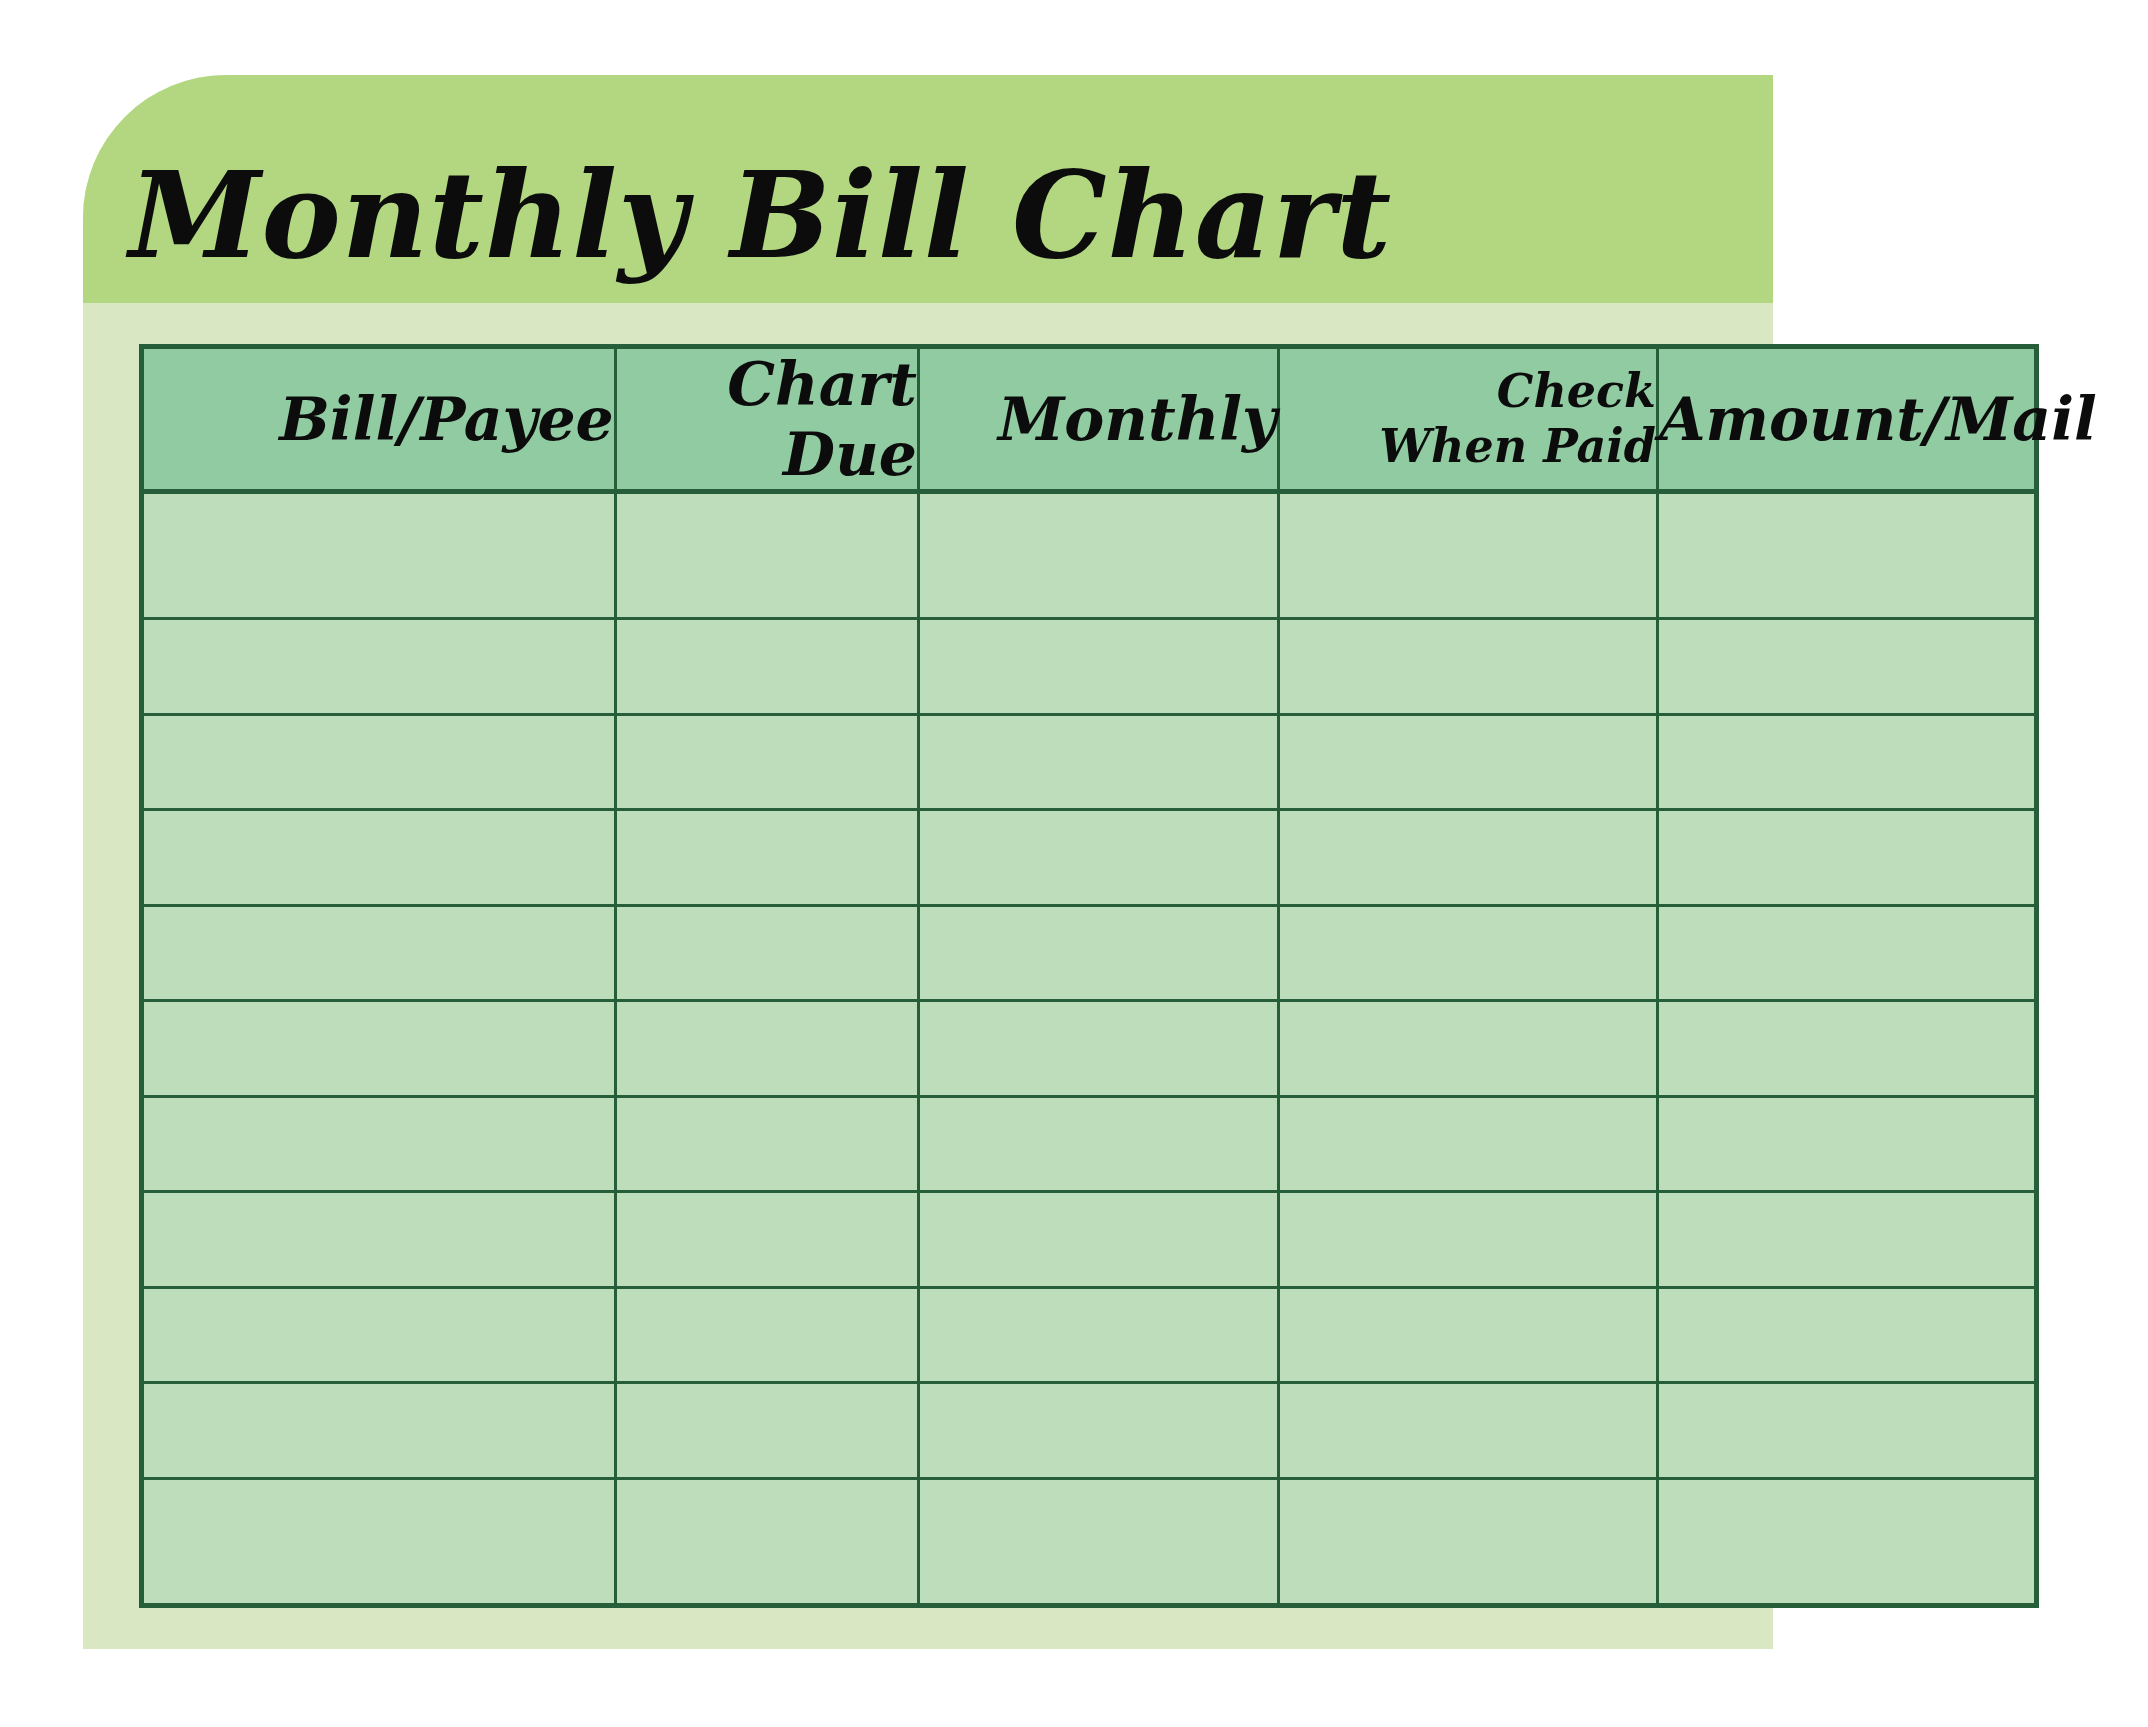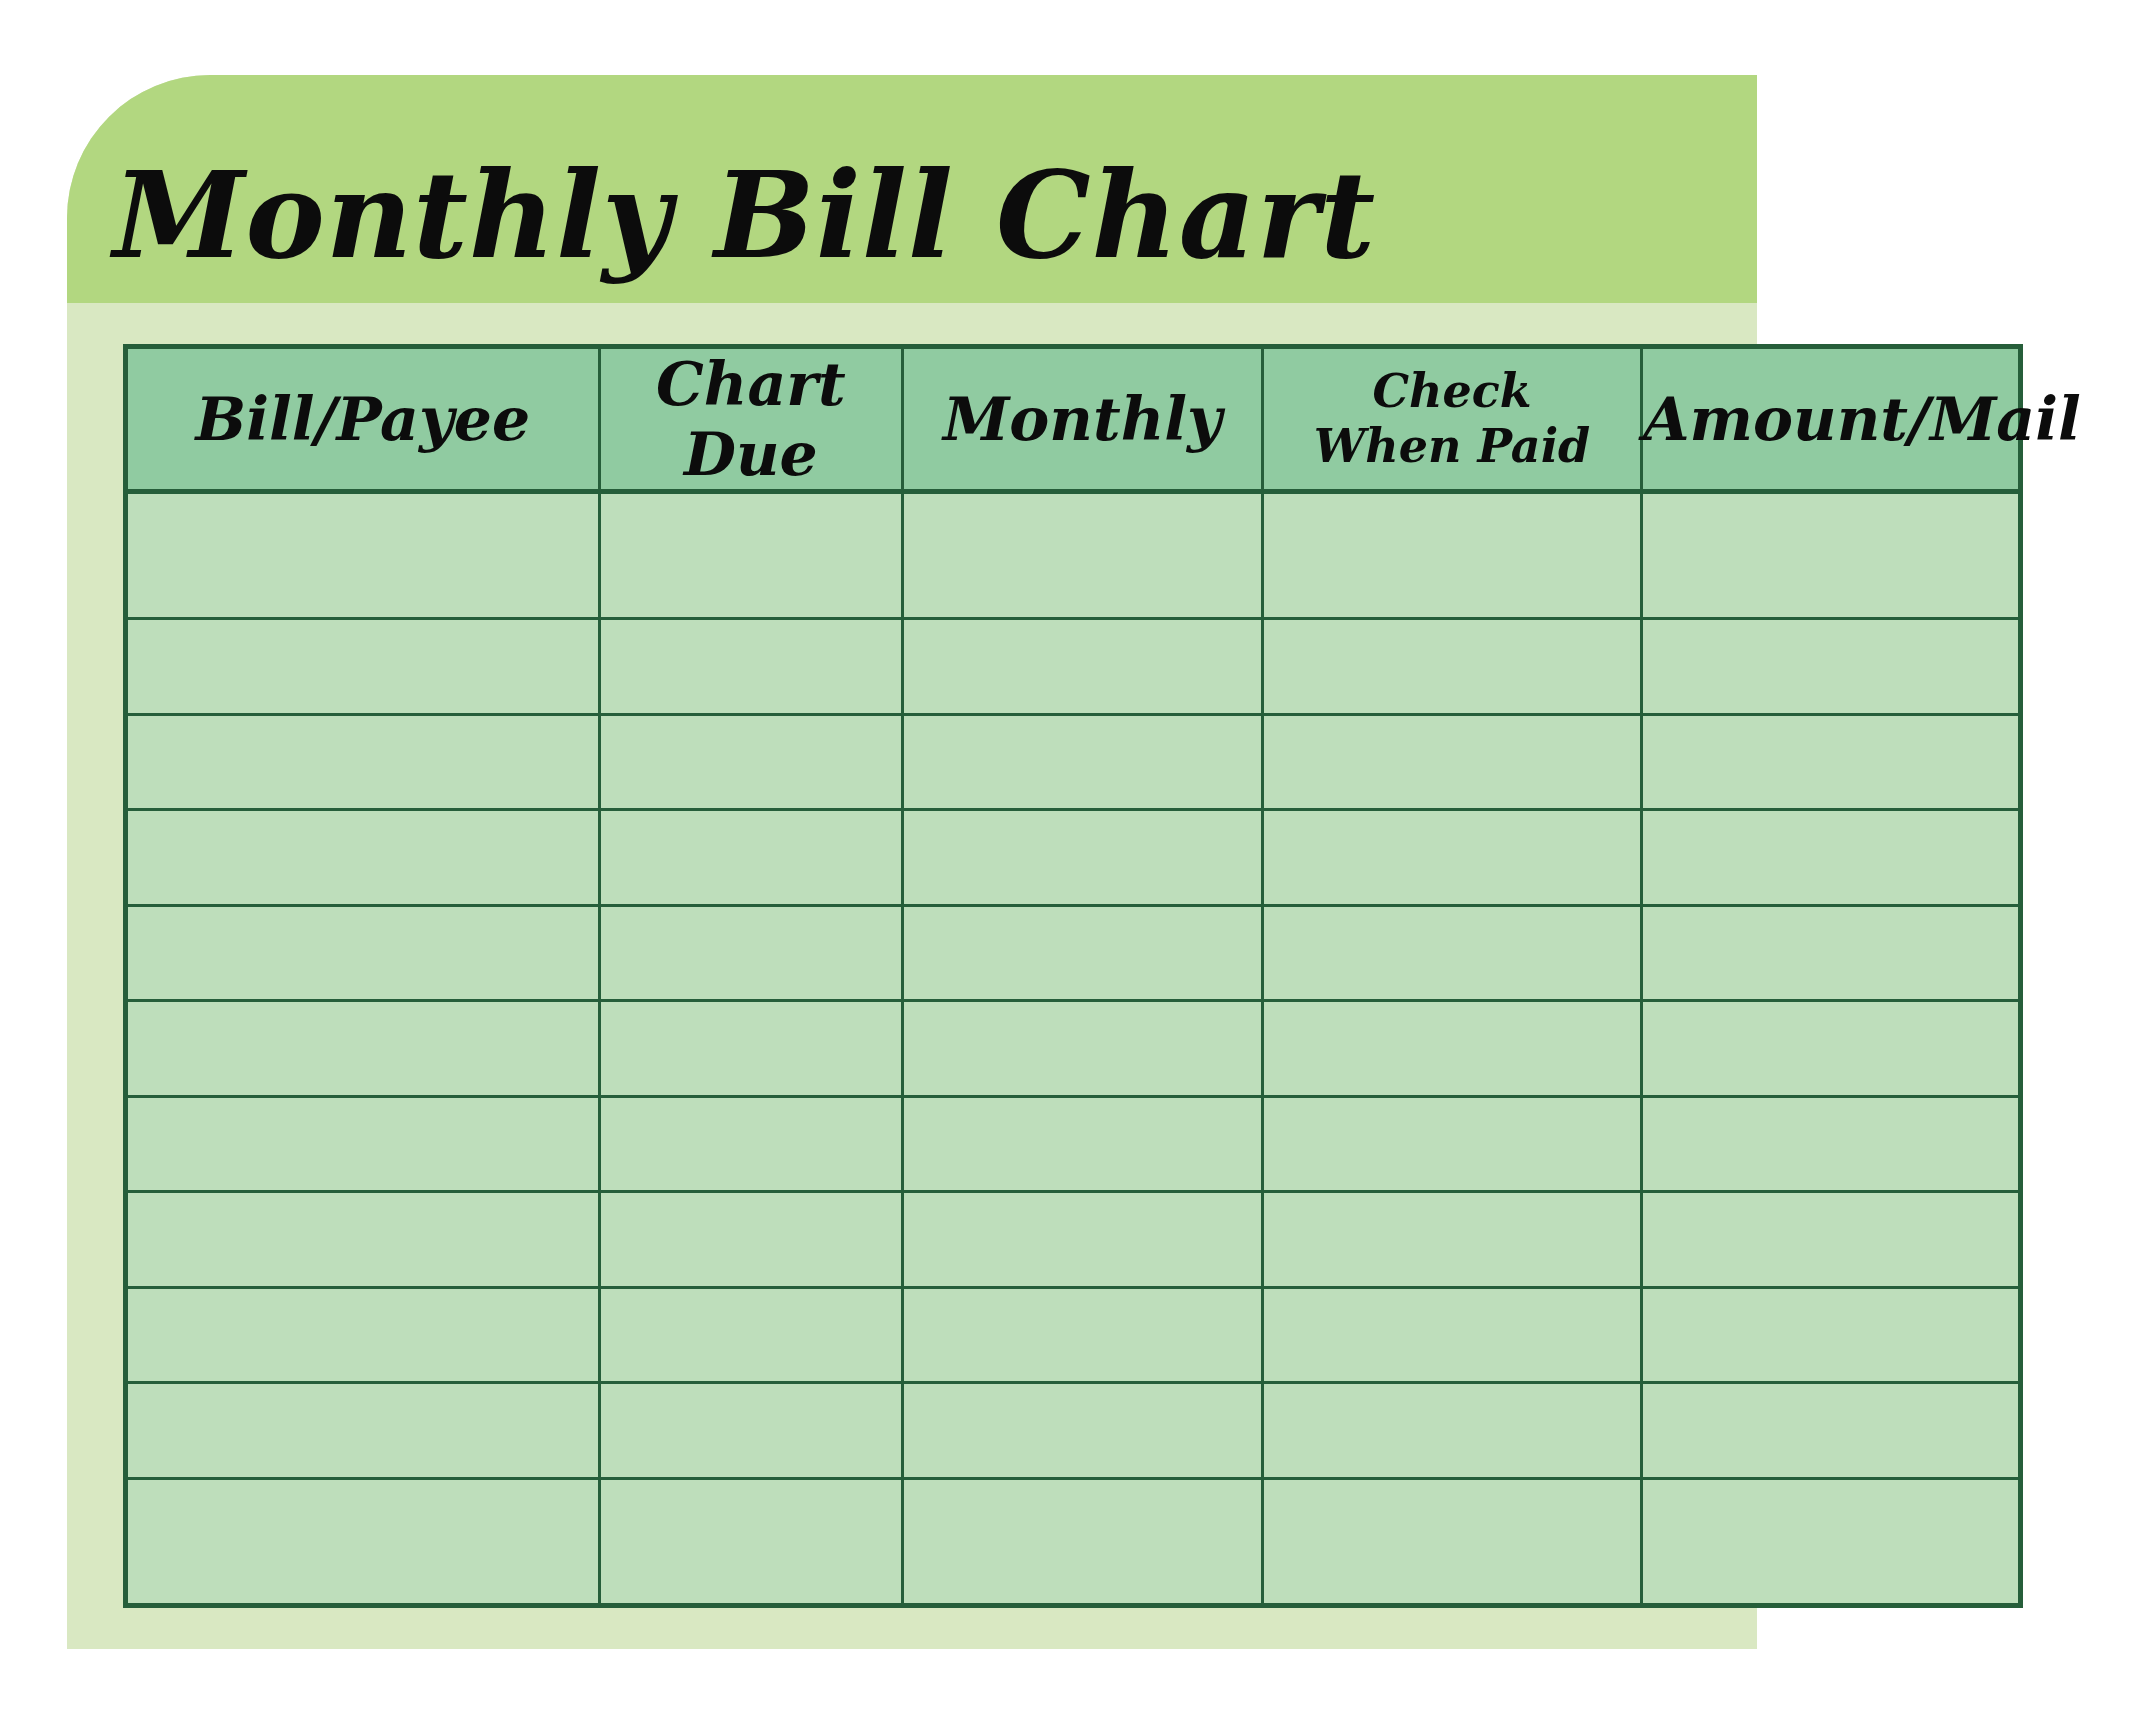--- a/index.html
+++ b/index.html
@@ -14,21 +14,21 @@
   html,body{margin:0;padding:0;}
   body{
     width:2148px;height:1728px;
     background:#ffffff;
     font-family:"DejaVu Serif", serif;
     position:relative;
     overflow:hidden;
   }
   .sheet{
     position:absolute;
-    left:67px;top:75px;
+    left:83px;top:75px;
     width:1690px;height:1574px;
     background:var(--sheet-green,#d9e8c2);
     border-top-left-radius:143px;
   }
   .band{
     position:absolute;
     left:0;top:0;
     width:100%;height:228px;
     background:var(--band-green,#b2d780);
     border-top-left-radius:143px;
@@ -55,21 +55,21 @@
     border:5px solid var(--border-green,#265e3a);
   }
   .bill-table th{
     background:var(--header-cell-green,#90cba1);
     border:3.4px solid var(--border-green,#265e3a);
     border-bottom-width:5px;
     color:var(--text,#0c0c0c);
     font-style:italic;
     font-weight:700;
     font-size:60px;
-    text-align:center;
+    text-align:right;
     vertical-align:middle;
     padding:0;
   }
   .bill-table thead tr{height:114px;}
   .bill-table th.col-check-when-paid{
     font-size:46px;
     line-height:1.19;
     white-space:pre-line;
   }
   .bill-table td{

